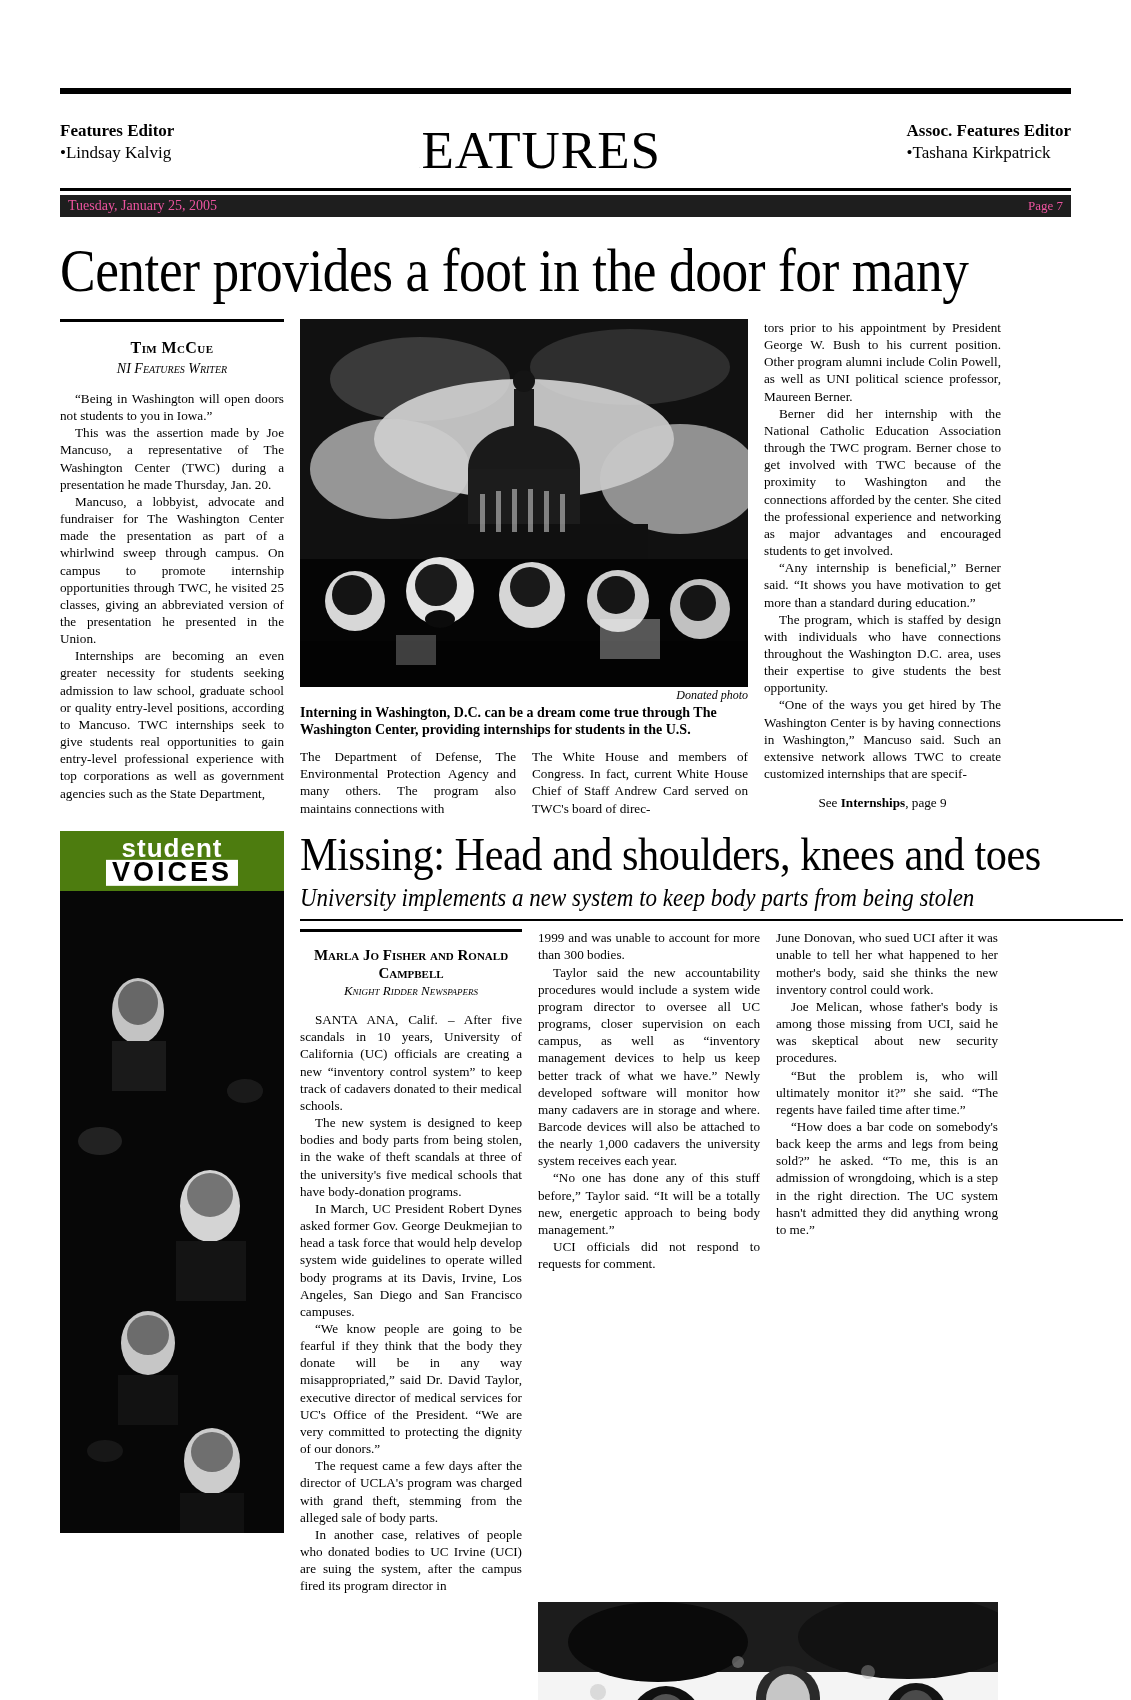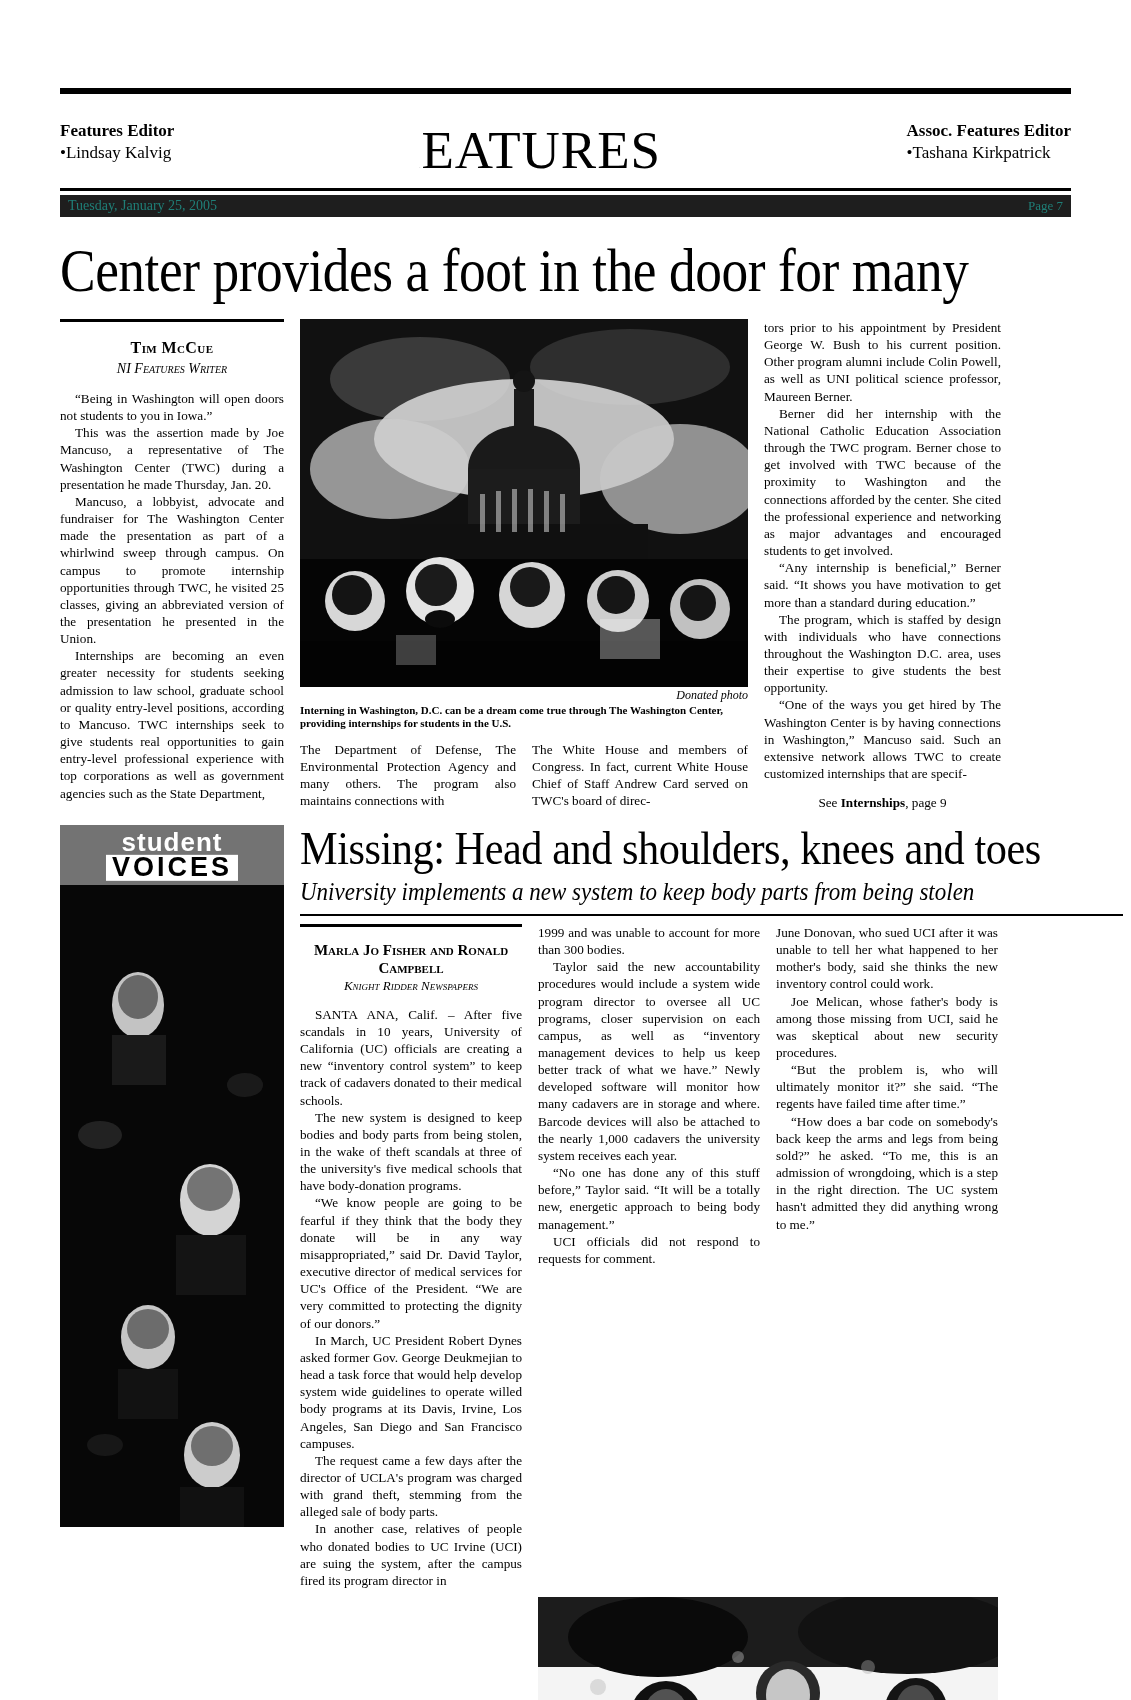--- a/index.html
+++ b/index.html
@@ -59,21 +59,21 @@
   .masthead-rule-bottom {
     height: 3px;
     background: #000;
     margin-top: 4px;
   }
 
   
   .dateline-bar {
     height: 22px;
     background: #0d0d0d;
-    color: #0f766e;
+    color: #ec4899;
     display: flex;
     align-items: center;
     justify-content: space-between;
     padding: 0 8px;
     font-size: 14px;
     font-family: "Liberation Serif", serif;
     margin-top: 4px;
     opacity: 0.93;
   }
   .dateline-bar .pg { font-size: 13px; }
@@ -137,21 +137,21 @@
     overflow: hidden;
   }
   .photo-1 { width: 448px; height: 368px; }
   .credit {
     font-size: 12px;
     font-style: italic;
     text-align: right;
     margin-top: 1px;
   }
   .caption {
-    font-size: 11px;
+    font-size: 14px;
     font-weight: bold;
     line-height: 1.22;
     margin-top: 1px;
     text-align: left;
   }
 
   .twocol-under {
     display: flex;
     gap: 16px;
     margin-top: 10px;
@@ -168,21 +168,21 @@
   
   .story2-wrap { display: flex; gap: 16px; margin-top: 14px; }
 
   .voices-box {
     width: 224px;
     flex: 0 0 224px;
   }
   .voices-banner {
     width: 224px;
     height: 60px;
-    background: #737373;
+    background: #4d7c0f;
     position: relative;
     overflow: hidden;
   }
   .voices-word {
     position: absolute;
     left: 50%;
     top: 50%;
     transform: translate(-50%,-50%);
     color: #fff;
     font-family: "Liberation Sans", sans-serif;
@@ -410,22 +410,22 @@
       <div class="rule-thin"></div>
 
       <div class="story2-cols">
 
         <div class="col s2c">
           <div class="byline2-rule"></div>
           <div class="byline2-name">Marla Jo Fisher and Ronald Campbell</div>
           <div class="byline2-role">Knight Ridder Newspapers</div>
           <p>SANTA ANA, Calif. – After five scandals in 10 years, University of California (UC) officials are creating a new “inventory control system” to keep track of cadavers donated to their medical schools.</p>
           <p>The new system is designed to keep bodies and body parts from being stolen, in the wake of theft scandals at three of the university's five medical schools that have body-donation programs.</p>
+          <p>In March, UC President Robert Dynes asked former Gov. George Deukmejian to head a task force that would help develop system wide guidelines to operate willed body programs at its Davis, Irvine, Los Angeles, San Diego and San Francisco campuses.</p>
           <p>“We know people are going to be fearful if they think that the body they donate will be in any way misappropriated,” said Dr. David Taylor, executive director of medical services for UC's Office of the President. “We are very committed to protecting the dignity of our donors.”</p>
-          <p>In March, UC President Robert Dynes asked former Gov. George Deukmejian to head a task force that would help develop system wide guidelines to operate willed body programs at its Davis, Irvine, Los Angeles, San Diego and San Francisco campuses.</p>
           <p>The request came a few days after the director of UCLA's program was charged with grand theft, stemming from the alleged sale of body parts.</p>
           <p>In another case, relatives of people who donated bodies to UC Irvine (UCI) are suing the system, after the campus fired its program director in</p>
         </div>
 
         <div class="col s2c">
           <p class="noindent">1999 and was unable to account for more than 300 bodies.</p>
           <p>Taylor said the new accountability procedures would include a system wide program director to oversee all UC programs, closer supervision on each campus, as well as “inventory management devices to help us keep better track of what we have.” Newly developed software will monitor how many cadavers are in storage and where. Barcode devices will also be attached to the nearly 1,000 cadavers the university system receives each year.</p>
           <p>“No one has done any of this stuff before,” Taylor said. “It will be a totally new, energetic approach to being body management.”</p>
           <p>UCI officials did not respond to requests for comment.</p>
         </div>

